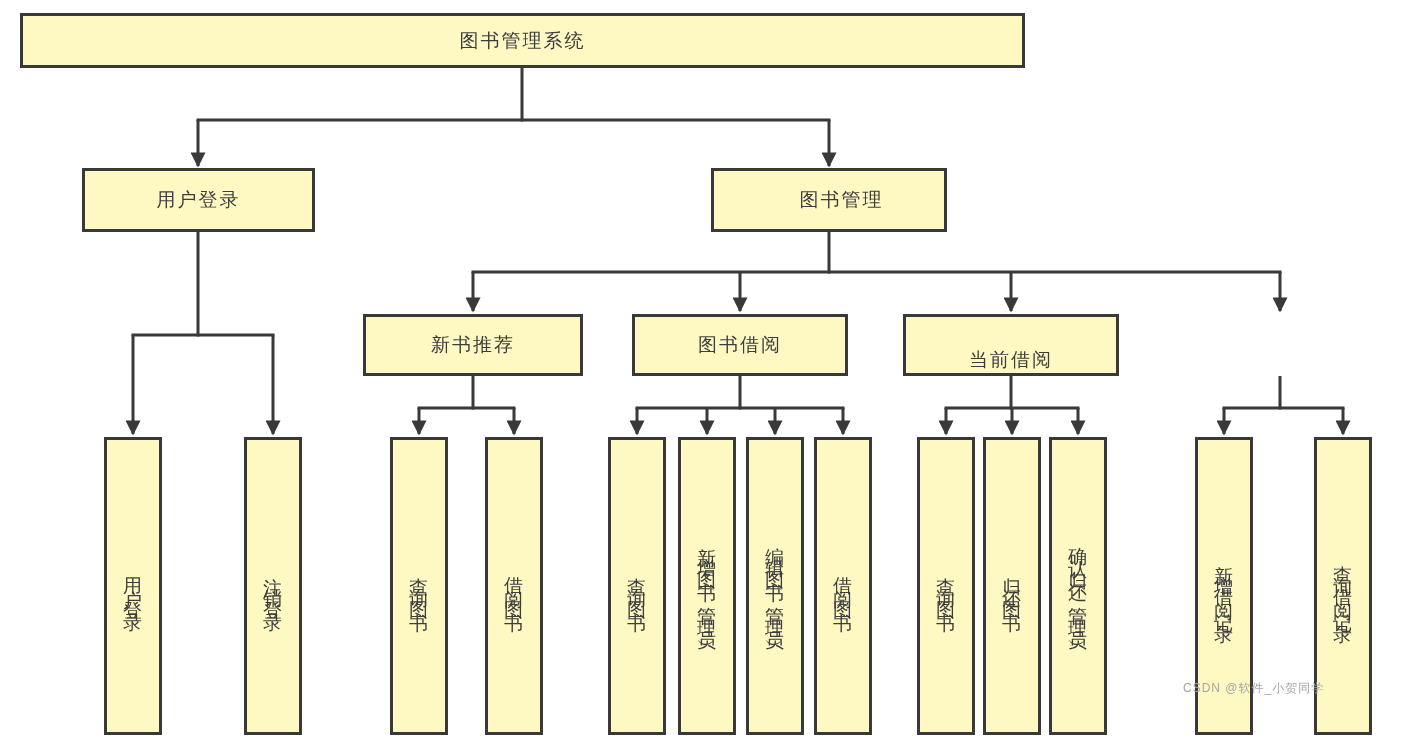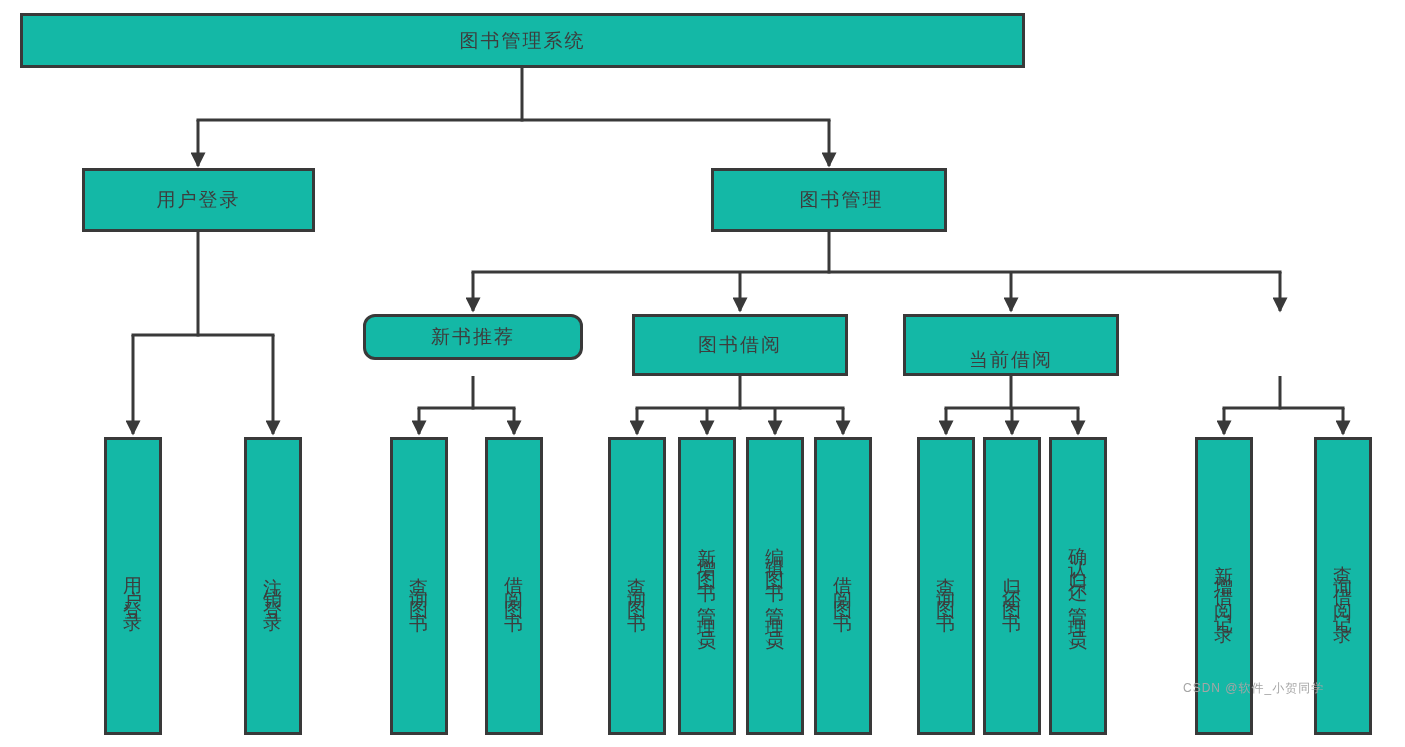--- a/index.html
+++ b/index.html
@@ -26,21 +26,21 @@
   }
   svg.wires line{
     stroke:var(--line);
     stroke-width:3;
   }
   svg.wires .arrowhead{
     fill:var(--line);
   }
   .box{
     position:absolute;
-    background:#14b8a6;
+    background:#fef9c3;
     border:3px solid var(--line);
     display:flex;
     align-items:center;
     justify-content:center;
     z-index:1;
   }
   .box .lbl{
     font-size:19px;
     color:var(--text);
     letter-spacing:2px;
@@ -127,21 +127,21 @@
     <span class="lbl">图书管理系统</span>
   </div>
 
   <div class="box" style="left:82px;top:168px;width:233px;height:64px;">
     <span class="lbl">用户登录</span>
   </div>
   <div class="box" style="left:711px;top:168px;width:236px;height:64px;padding-left:25px;">
     <span class="lbl">图书管理</span>
   </div>
 
-  <div class="box" style="left:363px;top:314px;width:220px;height:46px;border-radius:12px;">
+  <div class="box" style="left:363px;top:314px;width:220px;height:62px;">
     <span class="lbl">新书推荐</span>
   </div>
   <div class="box" style="left:632px;top:314px;width:216px;height:62px;align-items:center;">
     <span class="lbl">图书借阅</span>
   </div>
   <div class="box" style="left:903px;top:314px;width:216px;height:62px;align-items:flex-end;">
     <span class="lbl">当前借阅</span>
   </div>
 
   <div class="box v" style="left:104px;">

